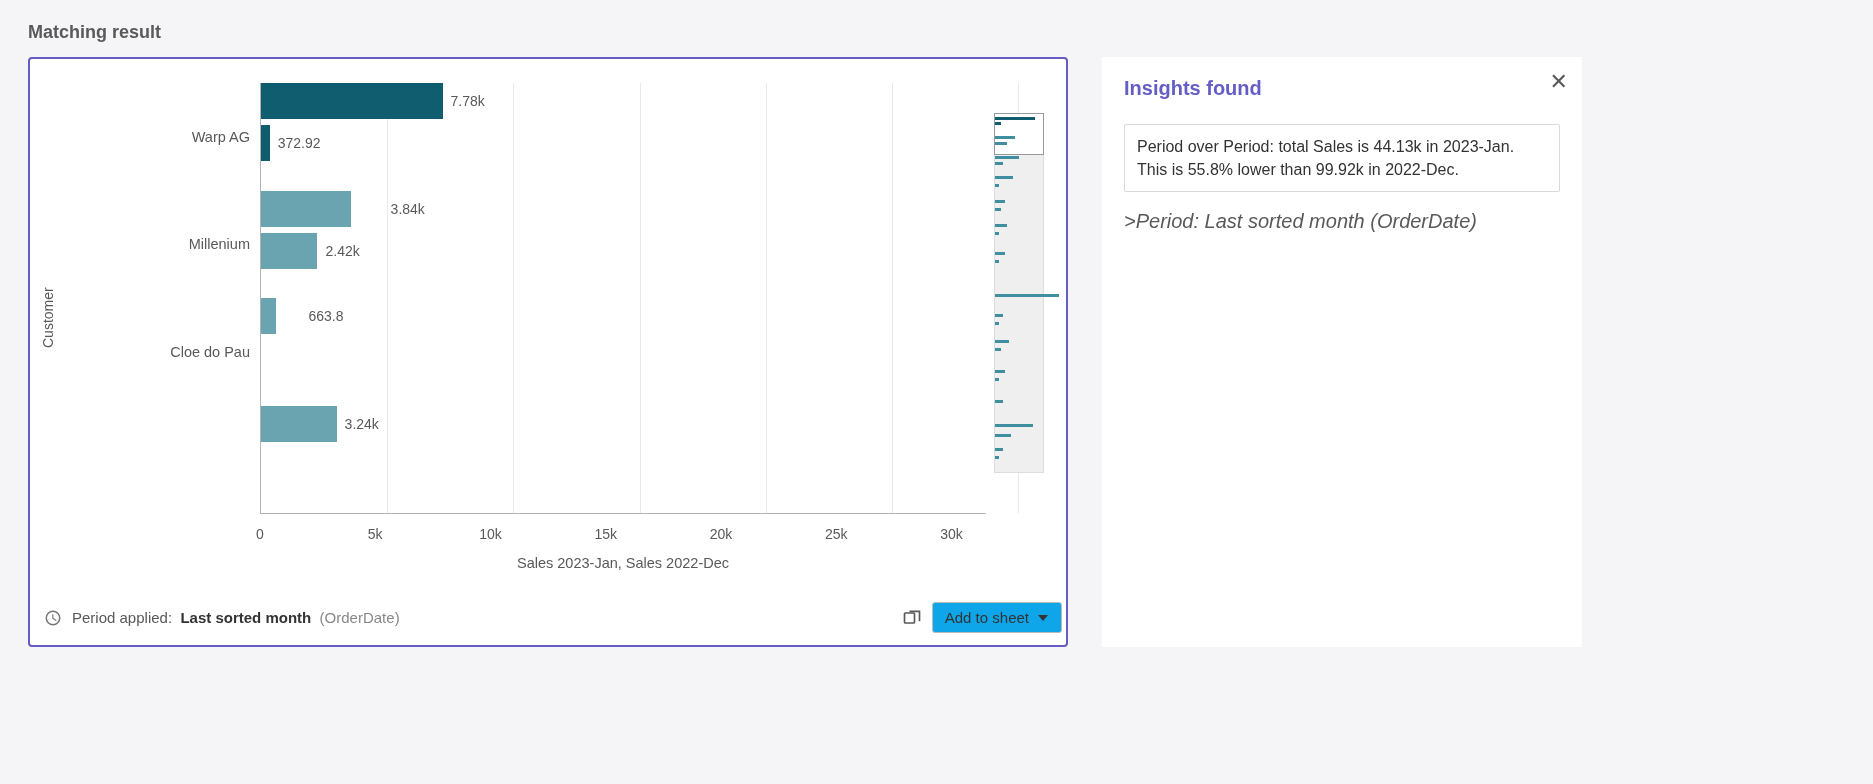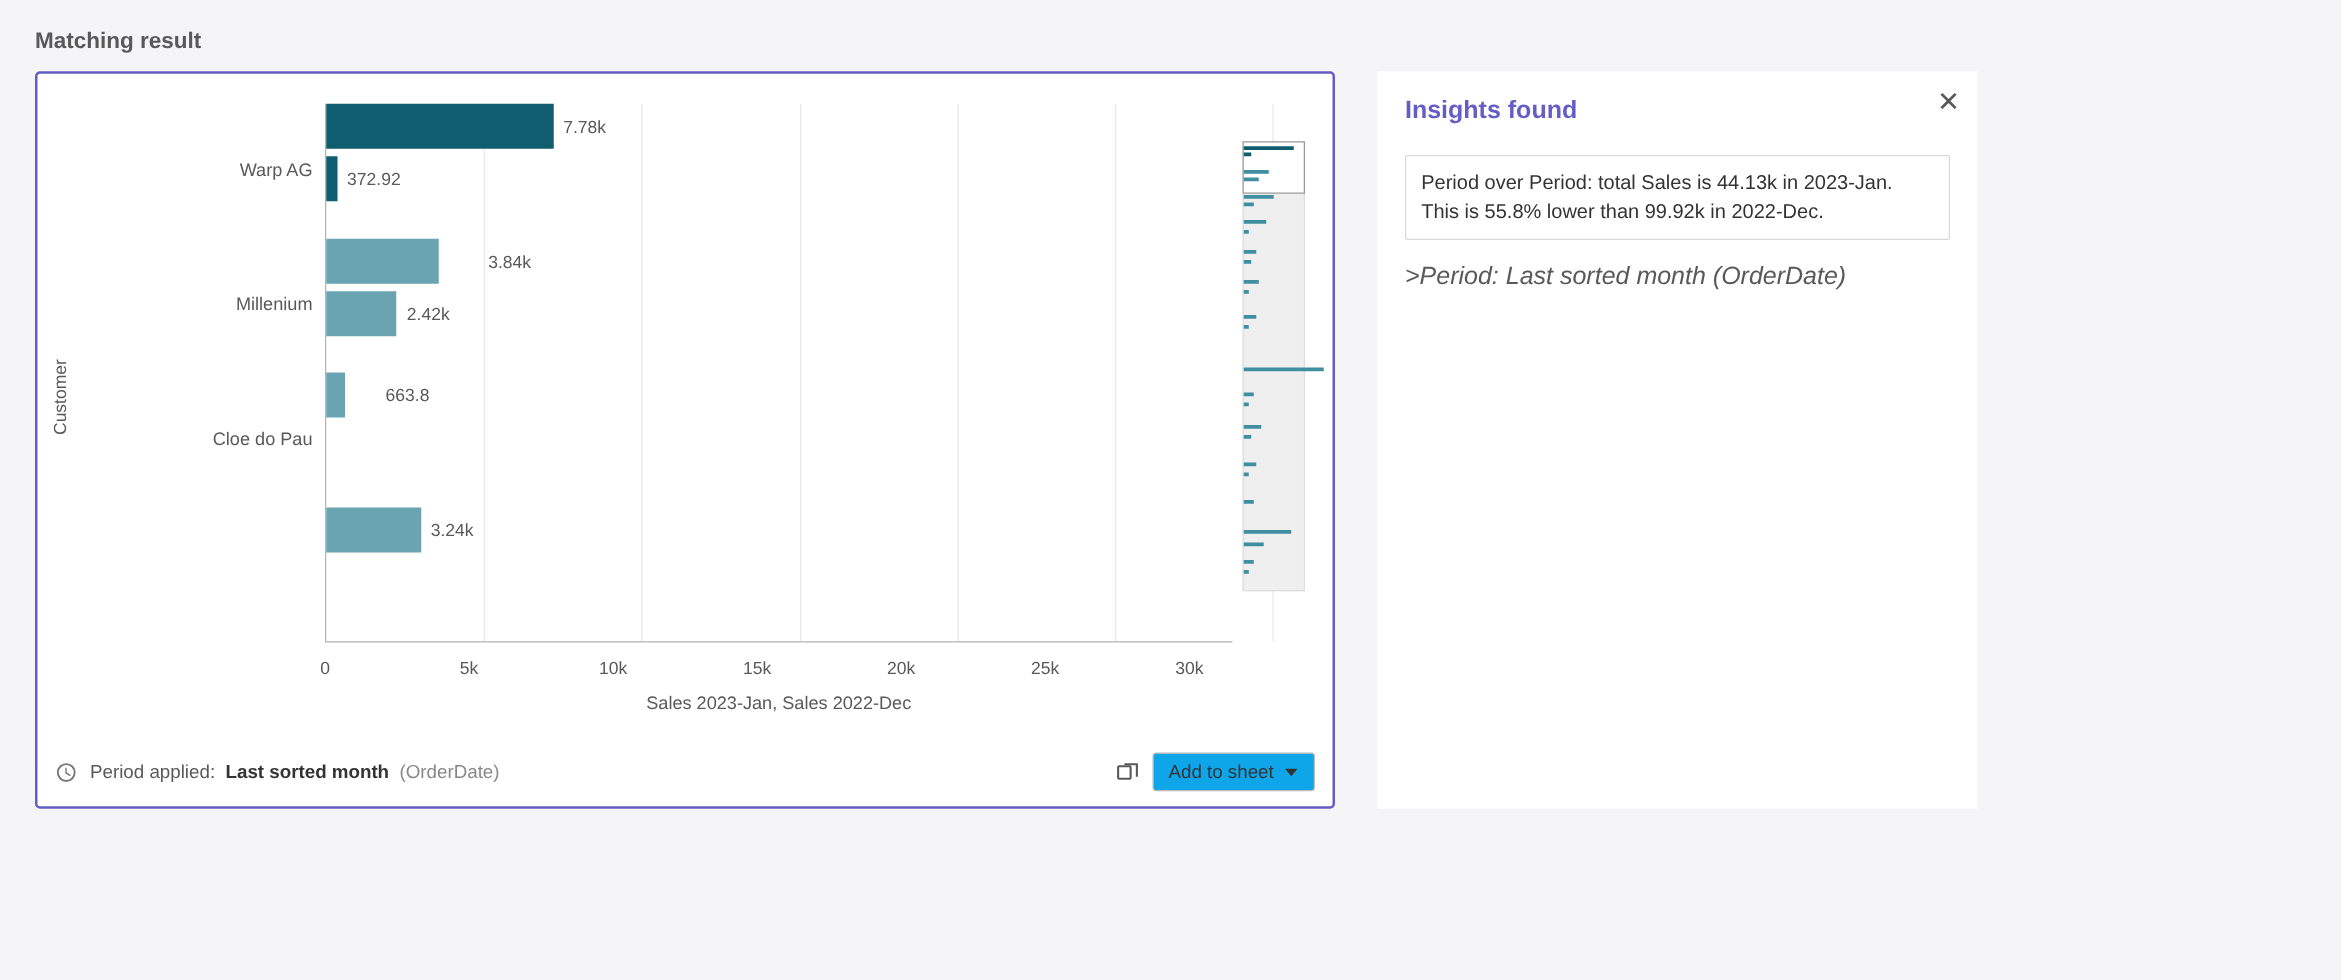--- a/index.html
+++ b/index.html
@@ -183,21 +183,21 @@
   .minimap .mm-bar {
     position: absolute;
     left: 0;
     height: 3px;
     background: #3f8fa1;
   }
   .minimap .mm-bar.dark { background: #0f5d6e; }
   .chart-footer {
     display: flex;
     align-items: center;
-    padding: 10px 14px 12px 14px;
+    padding: 10px 4px 12px 14px;
     gap: 10px;
   }
   .clock-icon { color: #777; display:inline-flex; }
   .footer-text { font-size: 15px; color: #595959; }
   .footer-text strong { font-weight: 600; color: #333; }
   .footer-text em { font-style: normal; color: #888; }
   .chart-footer .spacer { flex:1; }
   .exp-icon { color:#595959; cursor:pointer; display:inline-flex; }
   .add-btn {
     display: inline-flex; align-items: center; gap: 8px;

